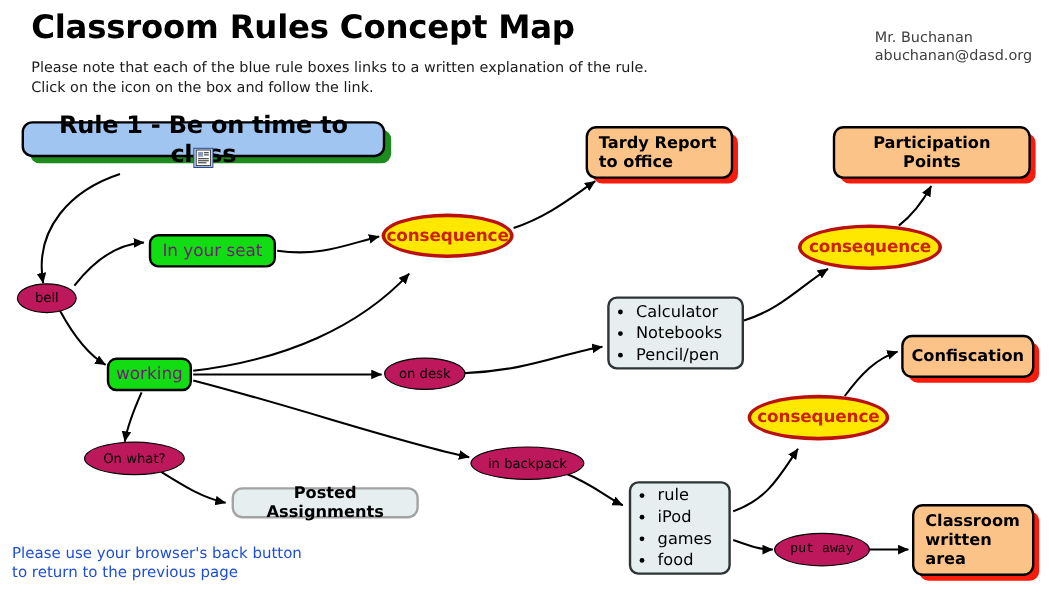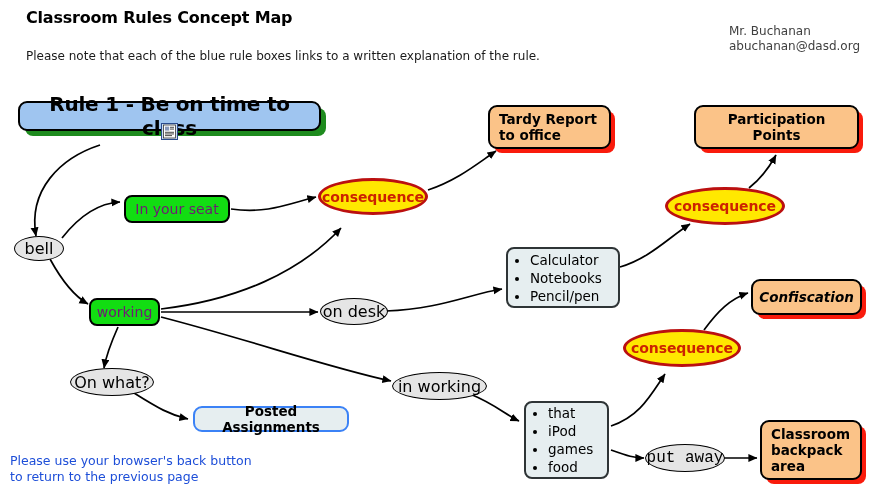--- a/index.html
+++ b/index.html
@@ -23,21 +23,21 @@
     width: 874px;
     height: 499px;
     pointer-events: none;
   }
 
   
   #page-title {
     position: absolute;
     left: 26px;
     top: 8px;
-    font-size: 16px;
+    font-size: 27px;
     font-weight: bold;
     color: #000000;
     letter-spacing: -0.2px;
     white-space: nowrap;
   }
   #intro {
     position: absolute;
     left: 26px;
     top: 48px;
     font-size: 12px;
@@ -132,45 +132,45 @@
     padding: 3px 8px 3px 6px;
   }
   .list-box ul {
     margin: 0;
     padding-left: 16px;
     list-style: disc;
   }
   .list-box li { padding: 0; }
   .plain-box {
     background: #e6eef0;
-    border: 2px solid #3b82f6;
+    border: 2px solid #a3a3a3;
     border-radius: 9px;
     font-size: 13.5px;
     font-weight: bold;
     color: #000000;
     padding: 0 10px;
   }
 
   
   .oval-conseq {
     background: #ffe800;
     border: 3px solid #bb1010;
     border-radius: 50%;
     font-size: 14px;
     font-weight: bold;
     color: #cc2200;
     letter-spacing: -0.1px;
   }
 
   
   .oval-link {
-    background: #e5e5e5;
+    background: #be185d;
     border: 1.6px solid #000000;
     border-radius: 50%;
-    font-size: 16px;
+    font-size: 11px;
     color: #000000;
   }
 </style>
 </head>
 <body>
 
 <div id="canvas">
 
   <svg id="wires" viewBox="0 0 874 499" xmlns="http://www.w3.org/2000/svg">
     <defs>
@@ -215,20 +215,21 @@
       <path d="M611,450 C628,456 634,458 644,458"></path>
 
       <path d="M724,458 L757,458"></path>
     </g>
   </svg>
 
   <div id="page-title">Classroom Rules Concept Map</div>
 
   <div id="intro">
     <div>Please note that each of the blue rule boxes links to a written explanation of the rule.</div>
+    <div>Click on the icon on the box and follow the link.</div>
   </div>
 
   <div id="author">
     <div>Mr. Buchanan</div>
     <div>abuchanan@dasd.org</div>
   </div>
 
   <div id="backnote">
     <div>Please use your browser's back button</div>
     <div>to return to the previous page</div>
@@ -269,21 +270,21 @@
 
   <div class="node plain-box" style="left:193px; top:406px; width:156px; height:26px;">
     <span>Posted Assignments</span>
   </div>
 
   <div class="node oval-link" style="left:320px; top:298px; width:68px; height:27px;">
     <span>on desk</span>
   </div>
 
   <div class="node oval-link" style="left:392px; top:372px; width:95px; height:28px;">
-    <span>in working</span>
+    <span>in backpack</span>
   </div>
 
   <div class="node oval-link" style="left:645px; top:444px; width:80px; height:28px;font-family:Liberation Mono, monospace;">
     <span>put away</span>
   </div>
 
   <div class="node oval-conseq" style="left:318px; top:178px; width:110px; height:37px;">
     <span>consequence</span>
   </div>
 
@@ -301,42 +302,42 @@
       <div>to office</div>
     </div>
   </div>
 
   <div class="node orange-box" style="left:694px; top:105px; width:165px; height:44px;">
     <div>
       <div>Participation Points</div>
     </div>
   </div>
 
-  <div class="node orange-box" style="left:751px; top:279px; width:111px; height:26px;font-style:italic;">
+  <div class="node orange-box" style="left:751px; top:279px; width:111px; height:26px;">
     <span>Confiscation</span>
   </div>
 
   <div class="node orange-box left" style="left:760px; top:420px; width:102px; height:60px;">
     <div>
       <div>Classroom</div>
-      <div>backpack</div>
+      <div>written</div>
       <div>area</div>
     </div>
   </div>
 
   <div class="node list-box" style="left:506px; top:247px; width:114px; height:61px;">
     <ul>
         <li>Calculator</li>
         <li>Notebooks</li>
         <li>Pencil/pen</li>
       </ul>
   </div>
 
   <div class="node list-box" style="left:524px; top:401px; width:85px; height:78px;">
     <ul>
-        <li>that</li>
+        <li>rule</li>
         <li>iPod</li>
         <li>games</li>
         <li>food</li>
       </ul>
   </div>
 
 </div>
 
 </body></html>

